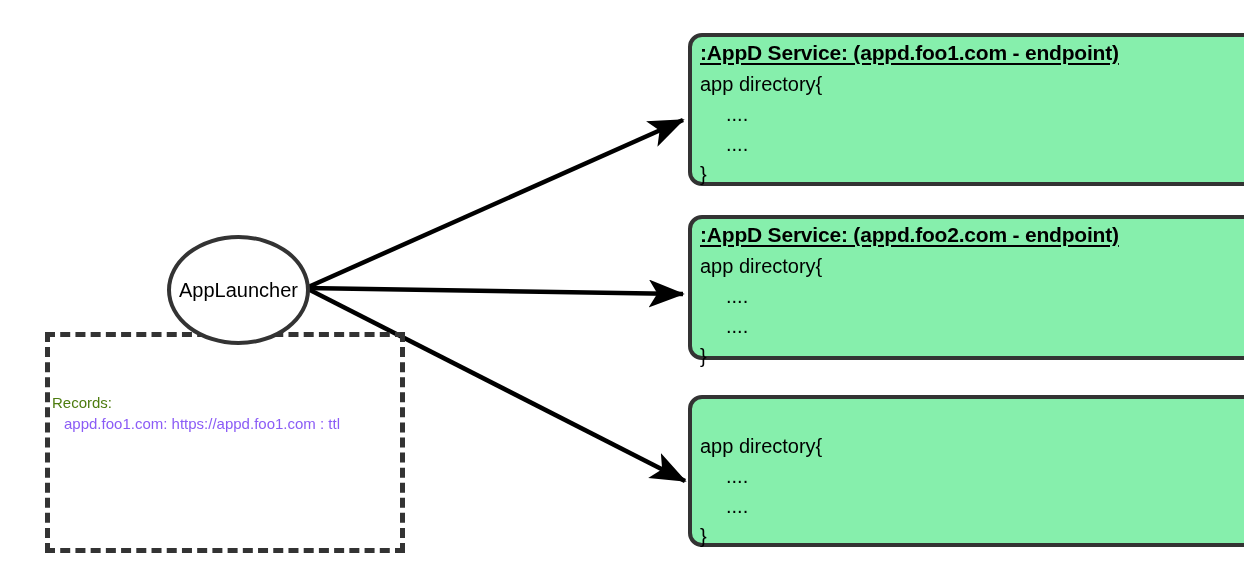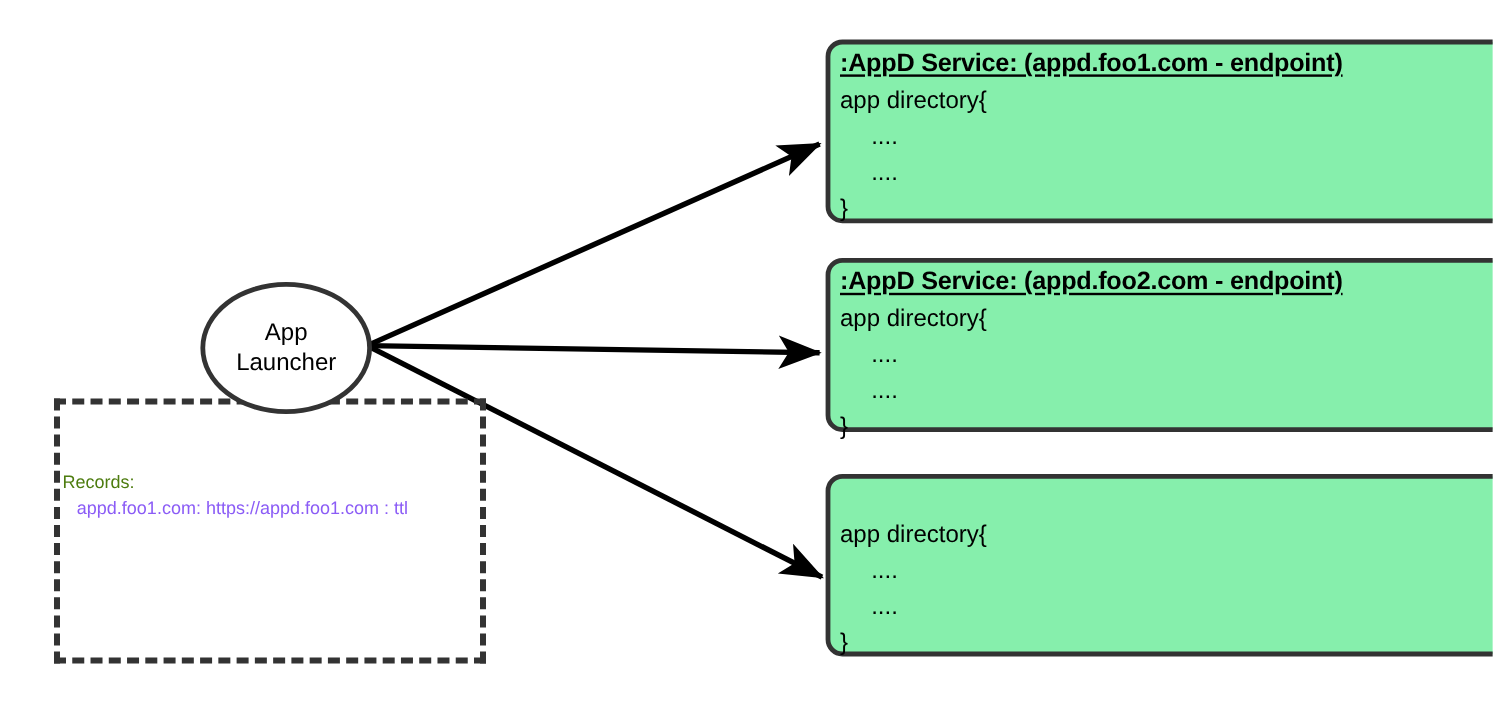--- a/index.html
+++ b/index.html
@@ -29,21 +29,21 @@
     position: absolute;
     left: 167px;
     top: 235px;
     width: 143px;
     height: 110px;
     border: 4px solid #333333;
     border-radius: 50%;
     box-sizing: border-box;
     background: #ffffff;
     display: flex;
-    flex-direction: column;
+    flex-direction: row;
     align-items: center;
     justify-content: center;
     z-index: 5;
   }
   .launcher-line {
     font-size: 20px;
     color: #000000;
     line-height: 25px;
     text-align: center;
     white-space: nowrap;

